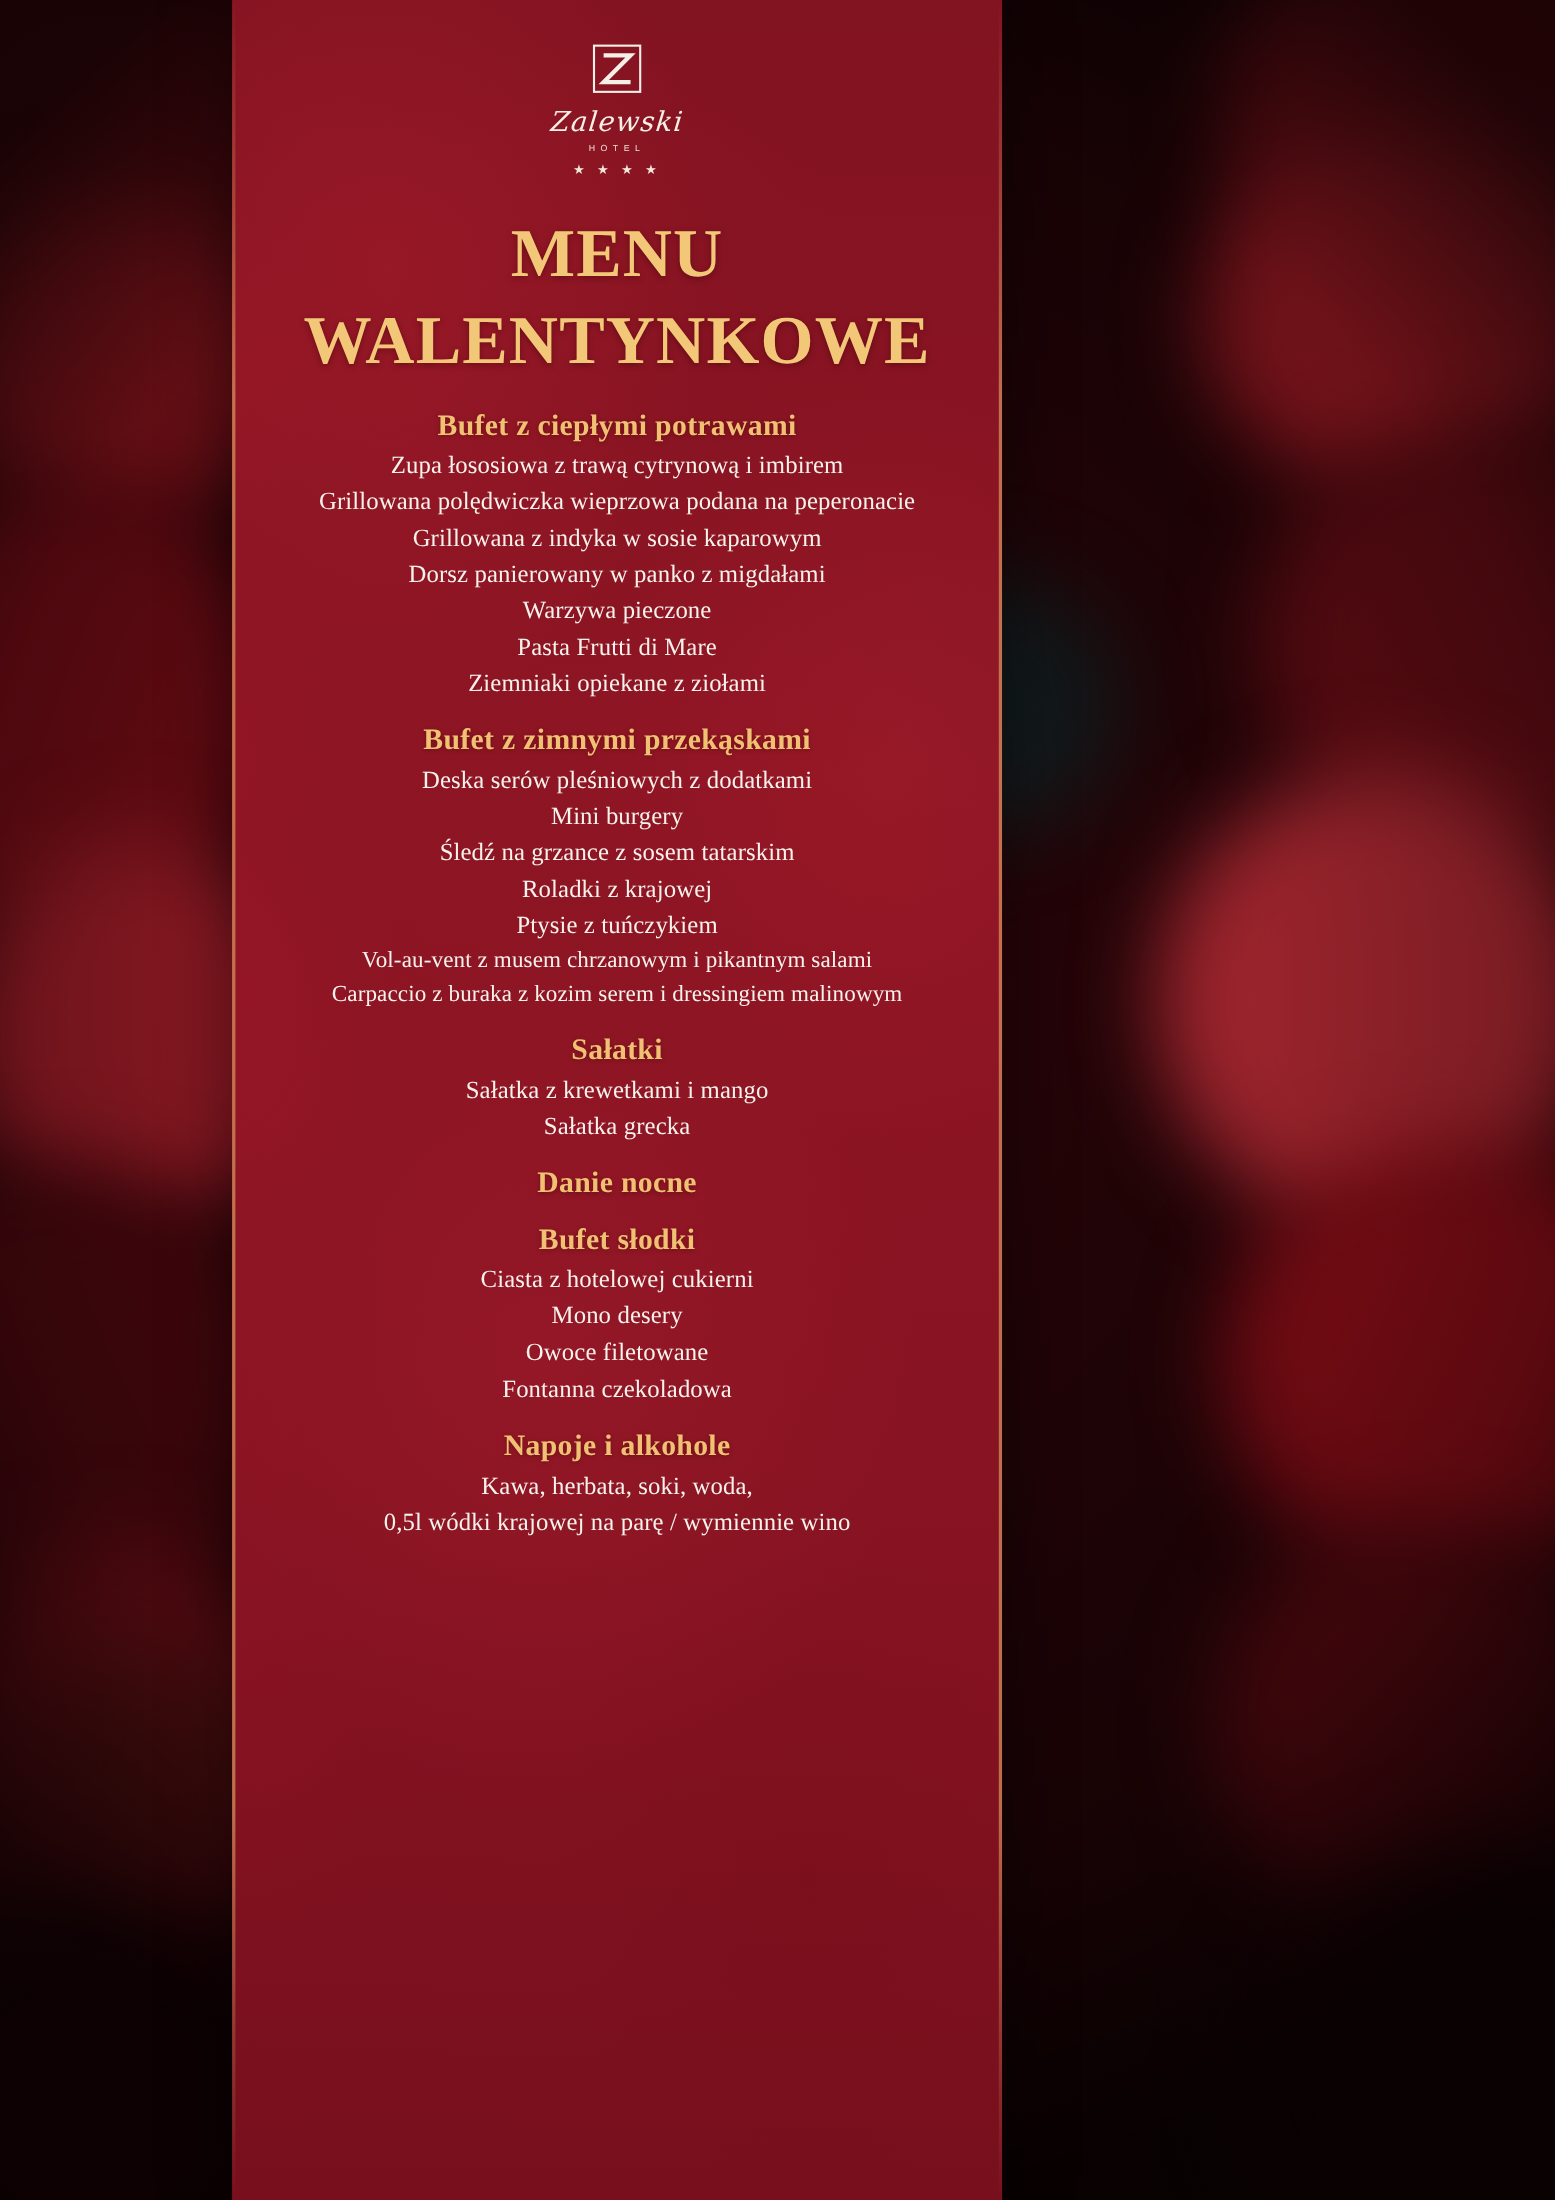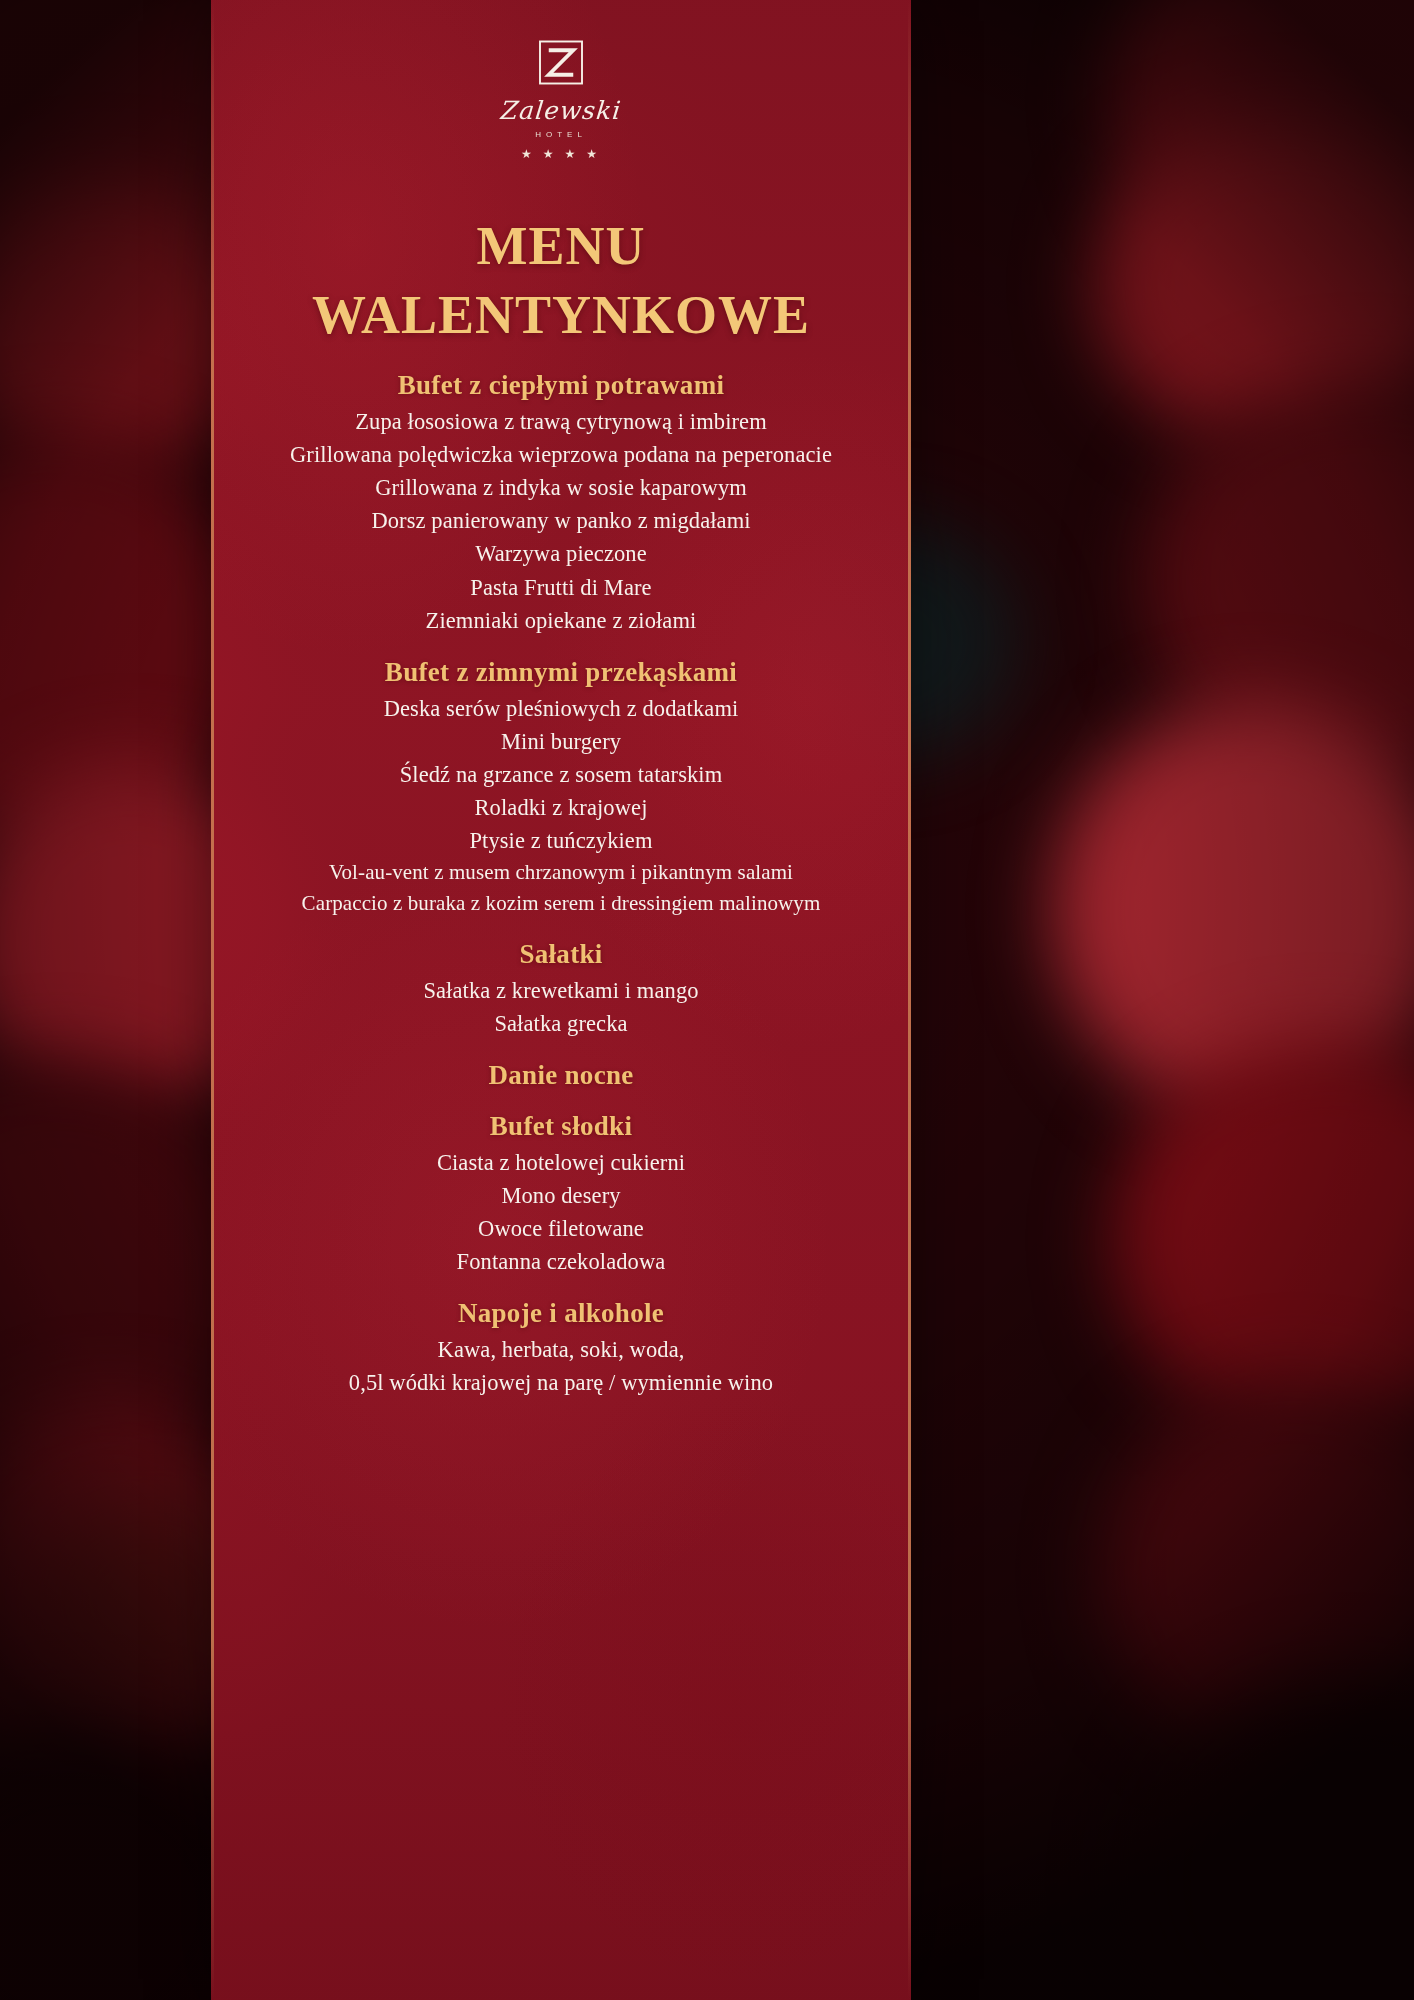--- a/index.html
+++ b/index.html
@@ -106,25 +106,25 @@
   }
   .logo-stars {
     font-size: 12px;
     letter-spacing: 4px;
     color: #f1e7da;
     margin-top: 6px;
   }
 
   
   .title {
-    margin-top: 50px;
+    margin-top: 30px;
     color: #f3c778;
     font-family: "Liberation Serif", serif;
     font-weight: bold;
-    font-size: 54px;
+    font-size: 62px;
     line-height: 1.28;
     letter-spacing: 1px;
     text-shadow: 0 2px 6px rgba(60,0,8,0.45);
   }
   .title .line2 { display: block; }
 
   
   .section { margin-top: 20px; }
   .section-title {
     color: #f0c173;

